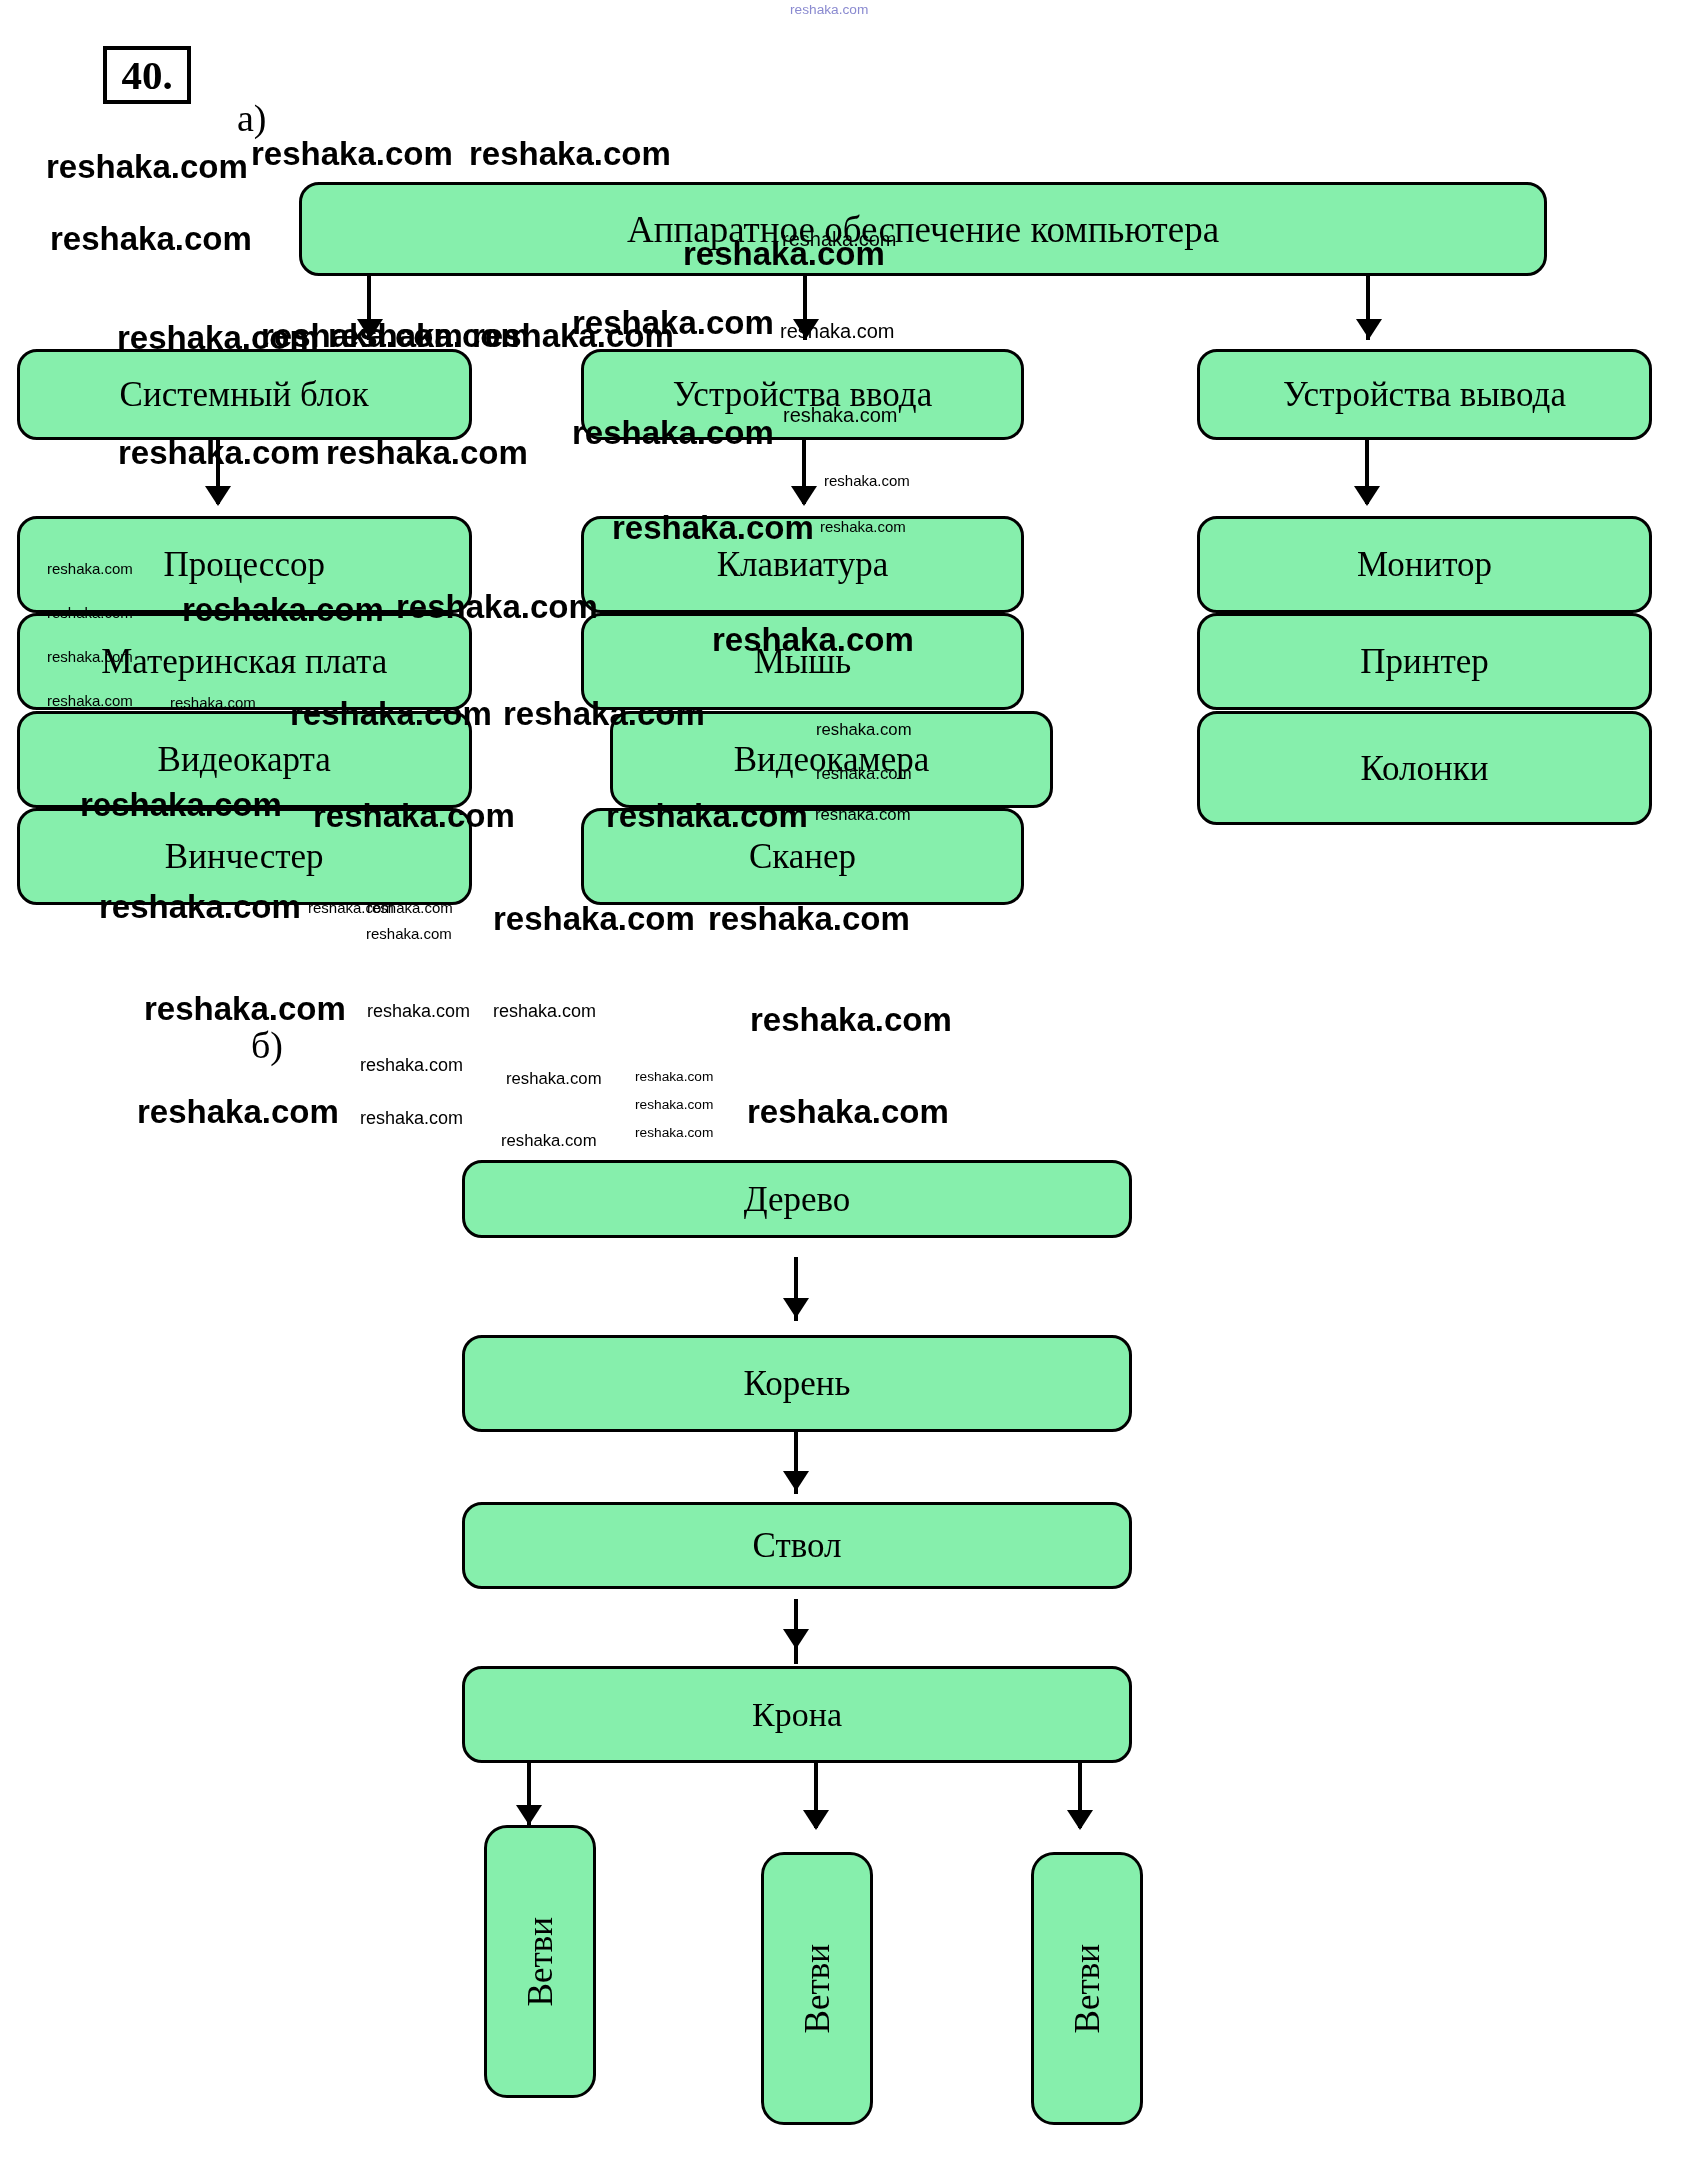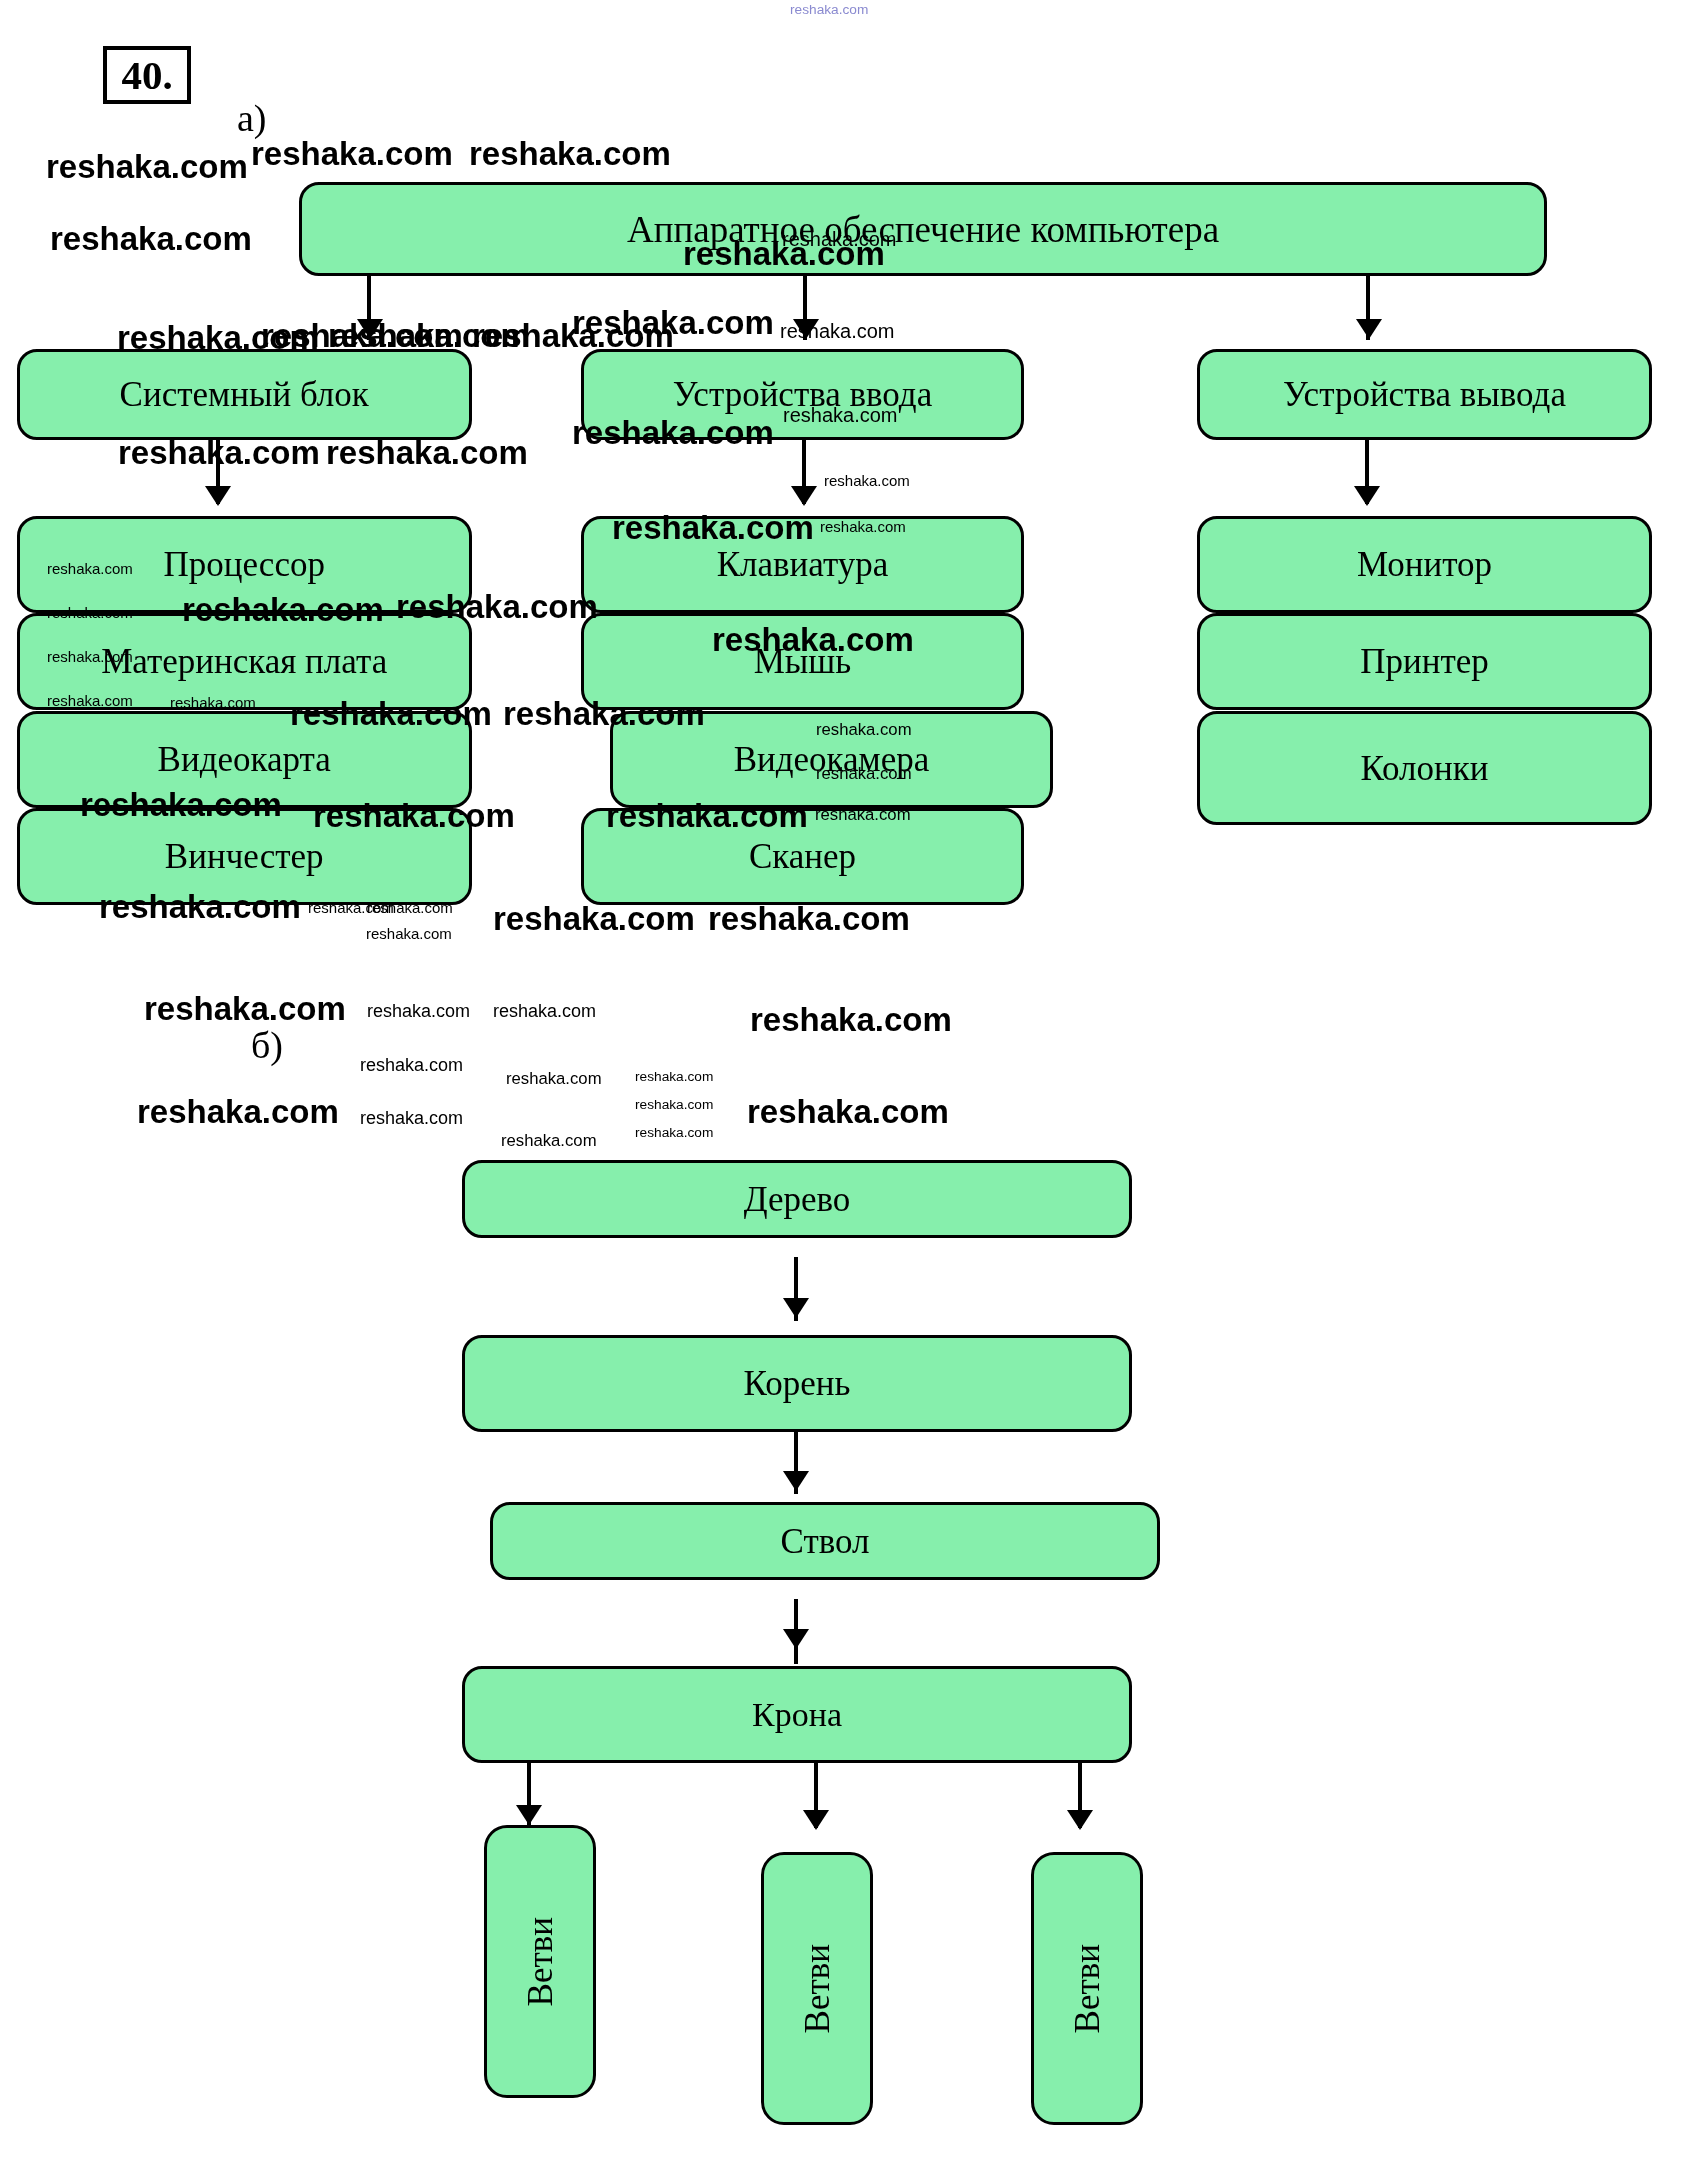--- a/index.html
+++ b/index.html
@@ -118,21 +118,21 @@
   </div>
   <div class="vline" style="left:794px;top:1257px;height:64px;"></div>
   <div class="arrow" style="left:783px;top:1298px;"></div>
 
   <div class="box" style="left:462px;top:1335px;width:670px;height:97px;font-size:35px;">
     <span>Корень</span>
   </div>
   <div class="vline" style="left:794px;top:1432px;height:62px;"></div>
   <div class="arrow" style="left:783px;top:1471px;"></div>
 
-  <div class="box" style="left:462px;top:1502px;width:670px;height:78px;font-size:35px;margin-left:28px;">
+  <div class="box" style="left:462px;top:1502px;width:670px;height:87px;font-size:35px;">
     <span>Ствол</span>
   </div>
   <div class="vline" style="left:794px;top:1599px;height:65px;"></div>
   <div class="arrow" style="left:783px;top:1629px;"></div>
 
   <div class="box" style="left:462px;top:1666px;width:670px;height:97px;font-size:34px;">
     <span>Крона</span>
   </div>
 
   <div class="vline" style="left:527px;top:1763px;height:64px;"></div>

